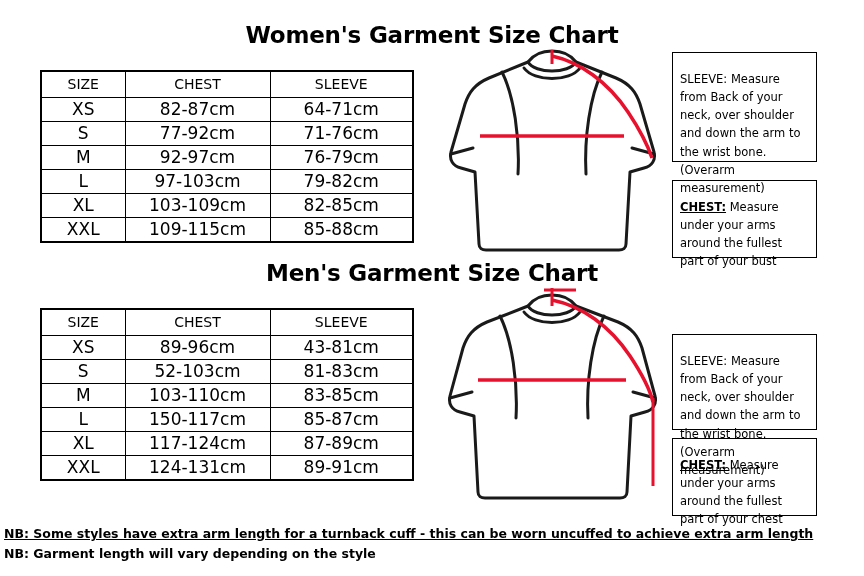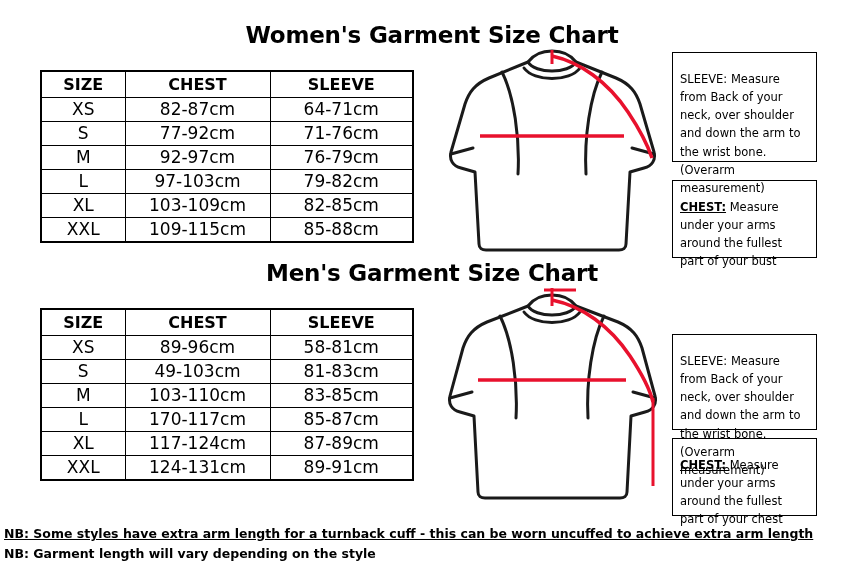--- a/index.html
+++ b/index.html
@@ -33,22 +33,22 @@
   }
   table.size-table th, table.size-table td {
     border: 1px solid #000;
     text-align: center;
     padding: 1px 2px;
     font-weight: normal;
     height: 23px;
     line-height: 21px;
   }
   table.size-table thead th {
-    font-weight: bold;
-    font-size: 16px;
+    font-weight: normal;
+    font-size: 14px;
     height: 26px;
   }
   table.size-table td:first-child, table.size-table th:first-child { width: 84px; }
   table.size-table td:nth-child(2), table.size-table th:nth-child(2) { width: 145px; }
 
   #table-women { top: 62px; left: 40px; }
   #table-men   { top: 300px; left: 40px; }
 
   
   .note-box {
@@ -174,35 +174,35 @@
       <tr>
         <th>SIZE</th>
         <th>CHEST</th>
         <th>SLEEVE</th>
       </tr>
     </thead>
     <tbody>
       <tr>
         <td>XS</td>
         <td>89-96cm</td>
-        <td>58-81cm</td>
+        <td>43-81cm</td>
       </tr>
       <tr>
         <td>S</td>
-        <td>49-103cm</td>
+        <td>52-103cm</td>
         <td>81-83cm</td>
       </tr>
       <tr>
         <td>M</td>
         <td>103-110cm</td>
         <td>83-85cm</td>
       </tr>
       <tr>
         <td>L</td>
-        <td>170-117cm</td>
+        <td>150-117cm</td>
         <td>85-87cm</td>
       </tr>
       <tr>
         <td>XL</td>
         <td>117-124cm</td>
         <td>87-89cm</td>
       </tr>
       <tr>
         <td>XXL</td>
         <td>124-131cm</td>

